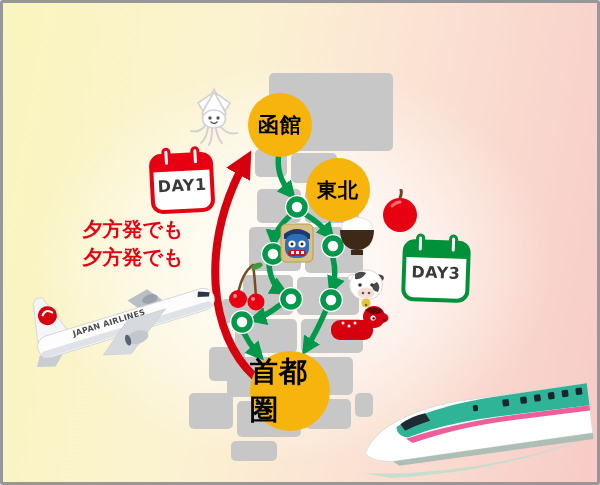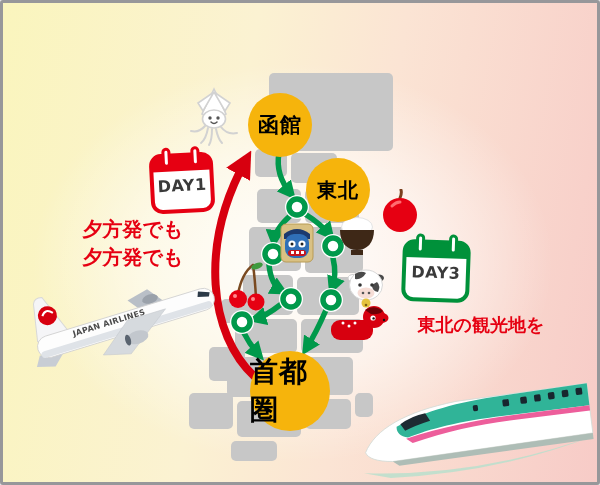--- a/index.html
+++ b/index.html
@@ -221,21 +221,20 @@
     <span class="cal-ring r"></span>
     <div class="cal-band"></div>
     <div class="cal-label">DAY3</div>
   </div>
 
   <div class="caption left">
     <div>夕方発でも</div>
     <div>夕方発でも</div>
   </div>
   <div class="caption right">
-    <div>東北の観光地を</div>
   </div>
 
   <svg class="abs" style="left:18px;top:256px" width="210" height="116" viewBox="0 0 210 116">
     <g transform="translate(105,64) rotate(-17)">
       <polygon points="18,-8 44,-8 30,-26 8,-21" fill="#b9bfc7"></polygon>
       <ellipse cx="30" cy="-16" rx="8" ry="4.5" fill="#9aa1aa"></ellipse>
       <polygon points="-92,6 -64,6 -80,21 -98,16" fill="#c8cdd4"></polygon>
       <path d="M-90 -8 L-83 -45 Q-81 -51 -73 -49 L-57 -8 Z" fill="#f5f5f7" stroke="#d8d8d8"></path>
       <circle cx="-73" cy="-30" r="9.5" fill="#d7000f"></circle>
       <path d="M-78 -31 Q-73 -38 -67 -31" fill="none" stroke="#fff" stroke-width="2"></path>

